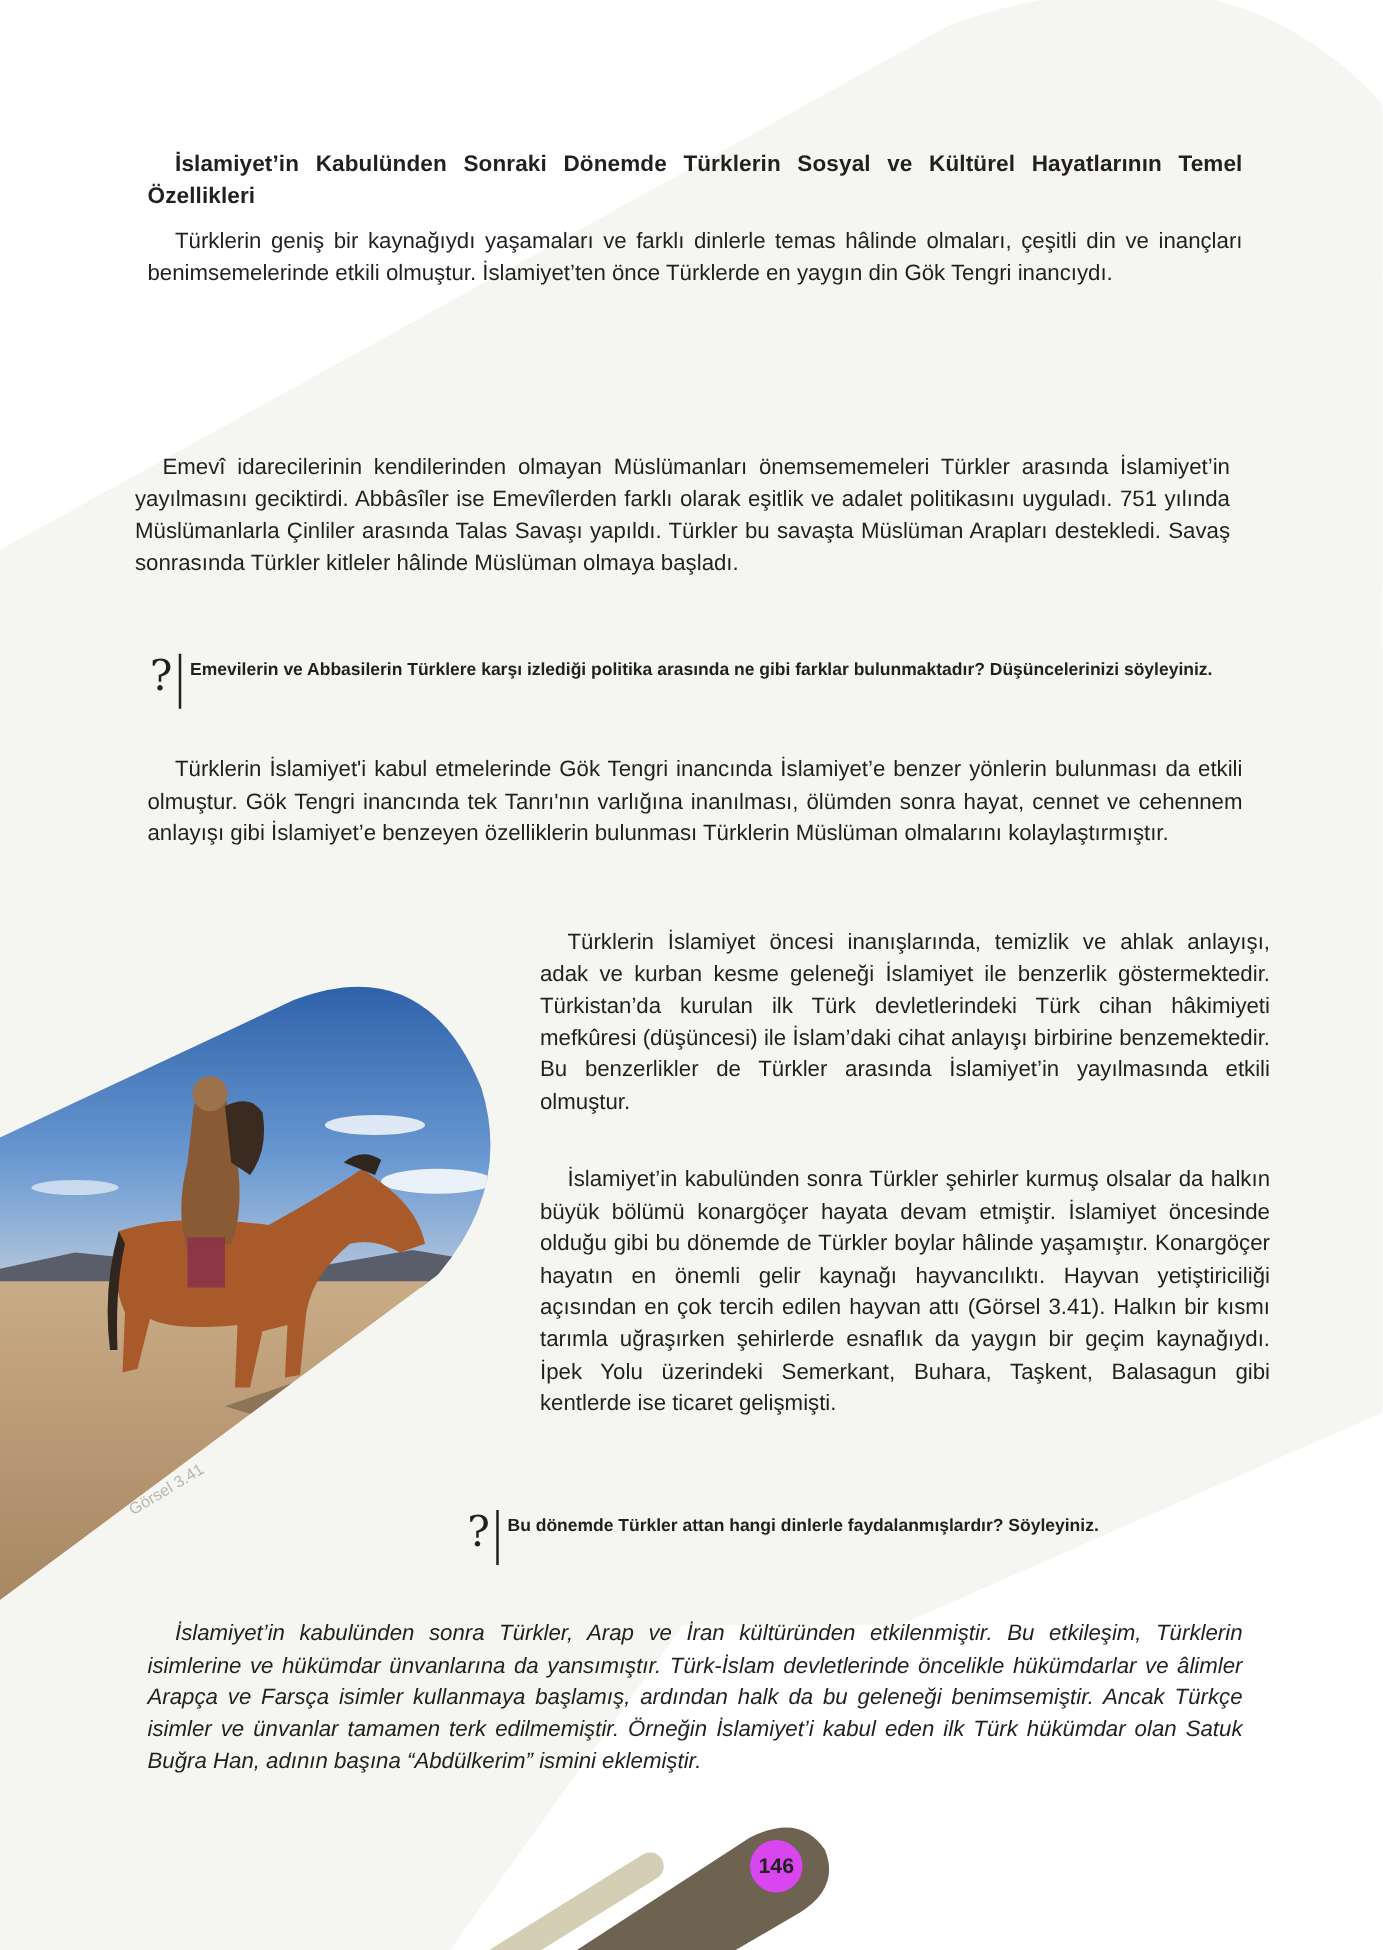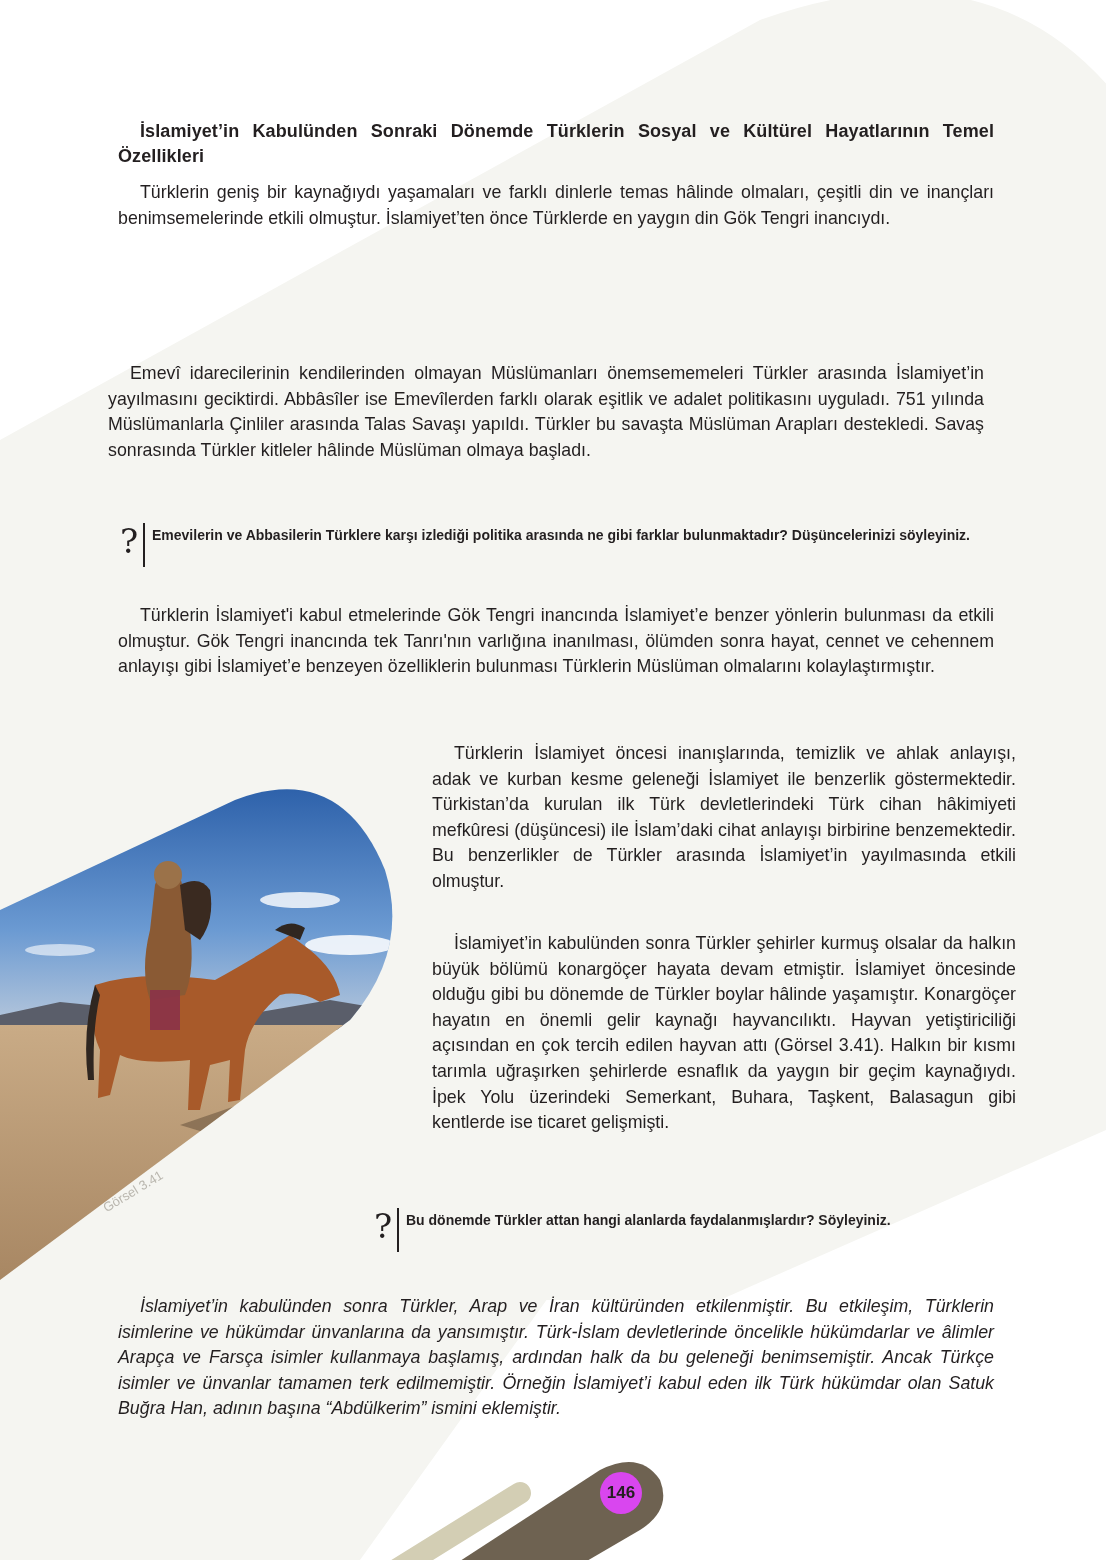--- a/index.html
+++ b/index.html
@@ -126,19 +126,19 @@
     </svg>
   </div>
   <div class="caption">Görsel 3.41</div>
 
   <p class="para p5">Türklerin İslamiyet öncesi inanışlarında, temizlik ve ahlak anlayışı, adak ve kurban kesme geleneği İslamiyet ile benzerlik göstermektedir. Türkistan’da kurulan ilk Türk devletlerindeki Türk cihan hâkimiyeti mefkûresi (düşüncesi) ile İslam’daki cihat anlayışı birbirine benzemektedir. Bu benzerlikler de Türkler arasında İslamiyet’in yayılmasında etkili olmuştur.</p>
   <p class="para p6">İslamiyet’in kabulünden sonra Türkler şehirler kurmuş olsalar da halkın büyük bölümü konargöçer hayata devam etmiştir. İslamiyet öncesinde olduğu gibi bu dönemde de Türkler boylar hâlinde yaşamıştır. Konargöçer hayatın en önemli gelir kaynağı hayvancılıktı. Hayvan yetiştiriciliği açısından en çok tercih edilen hayvan attı (Görsel 3.41). Halkın bir kısmı tarımla uğraşırken şehirlerde esnaflık da yaygın bir geçim kaynağıydı. İpek Yolu üzerindeki Semerkant, Buhara, Taşkent, Balasagun gibi kentlerde ise ticaret gelişmişti.</p>
 
   <div class="question q2">
     <span class="q-icon">?</span>
     <span class="q-bar"></span>
-    <span class="q-text">Bu dönemde Türkler attan hangi alanlarda faydalanmışlardır? Söyleyiniz.</span>
+    <span class="q-text">Bu dönemde Türkler attan hangi dinlerle faydalanmışlardır? Söyleyiniz.</span>
   </div>
 
   <p class="para p7">İslamiyet’in kabulünden sonra Türkler, Arap ve İran kültüründen etkilenmiştir. Bu etkileşim, Türklerin isimlerine ve hükümdar ünvanlarına da yansımıştır. Türk-İslam devletlerinde öncelikle hükümdarlar ve âlimler Arapça ve Farsça isimler kullanmaya başlamış, ardından halk da bu geleneği benimsemiştir. Ancak Türkçe isimler ve ünvanlar tamamen terk edilmemiştir. Örneğin İslamiyet’i kabul eden ilk Türk hükümdar olan Satuk Buğra Han, adının başına “Abdülkerim” ismini eklemiştir.</p>
 
   <div class="page-badge">146</div>
 </div>
 
 </body></html>

